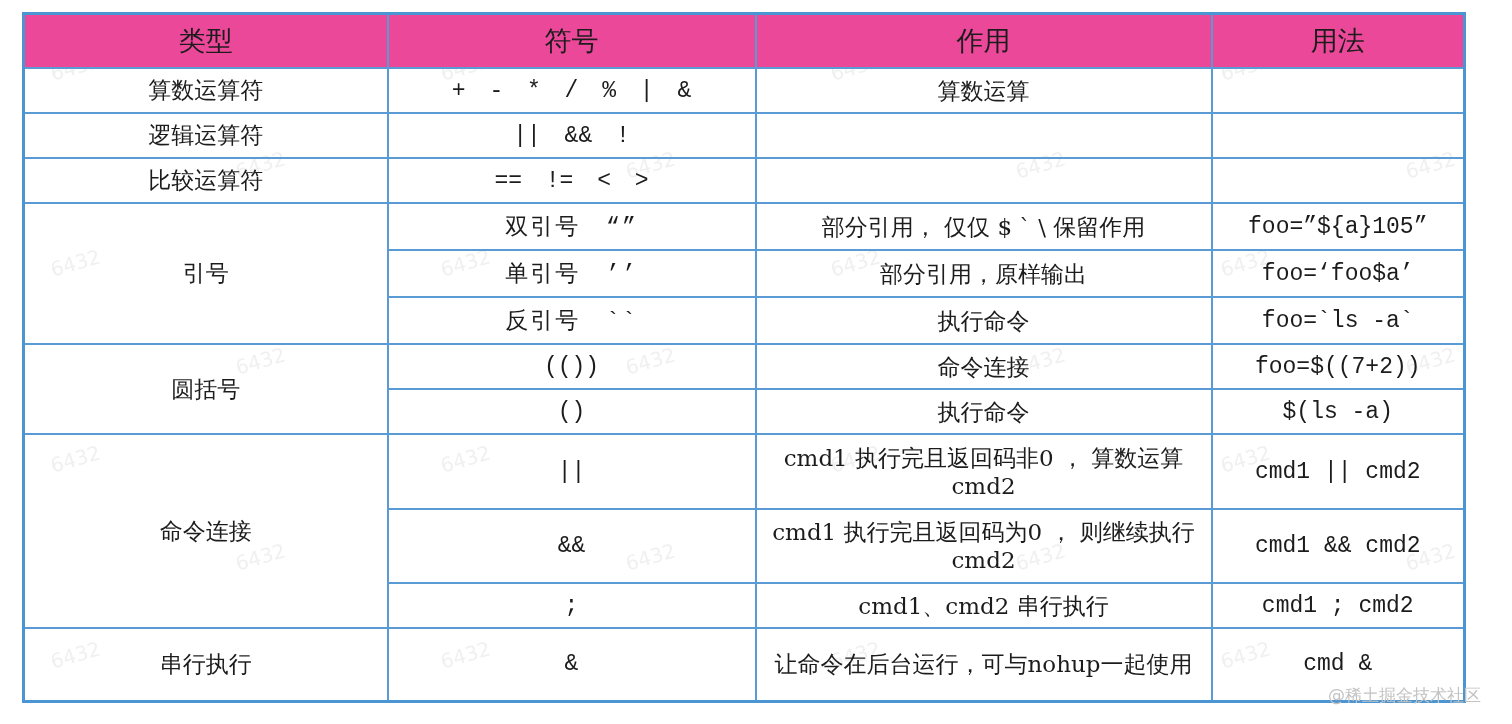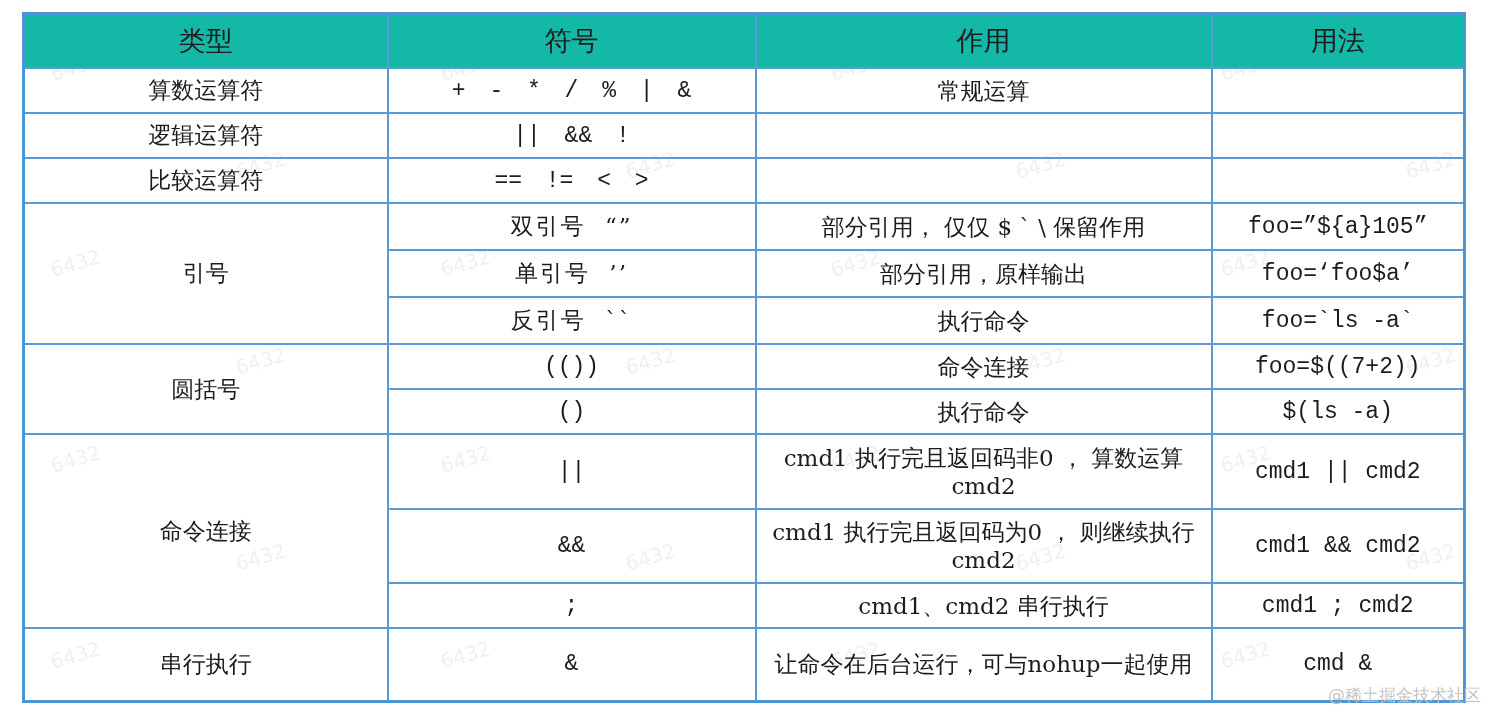--- a/index.html
+++ b/index.html
@@ -19,36 +19,36 @@
     border:3px solid #4b96d2;
   }
   table.optable th, table.optable td{
     border:2px solid #5b9bd5;
     text-align:center;
     vertical-align:middle;
     padding:2px 8px;
     overflow:hidden;
   }
   table.optable thead th{
-    background:#14b8a6;
+    background:#ec4899;
     font-size:27px;
     font-weight:normal;
     height:48px;
   }
   table.optable td{font-size:23px;}
   col.c-type{width:364px;}
   col.c-symbol{width:368px;}
   col.c-action{width:456px;}
   col.c-usage{width:253px;}
   tbody tr{height:45px;}
   tbody tr:nth-child(4),tbody tr:nth-child(5),tbody tr:nth-child(6){height:47px;}
   tbody tr:nth-child(9){height:75px;}
   tbody tr:nth-child(10){height:74px;}
   tbody tr:nth-child(12){height:73px;}
-  td.symbol{letter-spacing:2px;word-spacing:10px;}
+  td.symbol{letter-spacing:2px;word-spacing:10px;font-family:Liberation Mono, monospace;}
   td.mono, td.usage{
     font-family:"Liberation Mono","DejaVu Sans Mono",monospace;
     font-size:22px;
     letter-spacing:0;
   }
   td.action{line-height:28px;}
   .credit{
     position:absolute;
     left:1328px;top:684px;
     font-size:17px;
@@ -114,21 +114,21 @@
           <th>类型</th>
           <th>符号</th>
           <th>作用</th>
           <th>用法</th>
         </tr>
     </thead>
     <tbody id="table-body">
         <tr>
           <td rowspan="1" class="type">算数运算符</td>
           <td class="symbol mono">+ - * / % | &amp;</td>
-          <td class="action">常规运算</td>
+          <td class="action">算数运算</td>
           <td class="usage"></td>
         </tr>
         <tr>
           <td rowspan="1" class="type">逻辑运算符</td>
           <td class="symbol mono">|| &amp;&amp; !</td>
           <td class="action"></td>
           <td class="usage"></td>
         </tr>
         <tr>
           <td rowspan="1" class="type">比较运算符</td>

